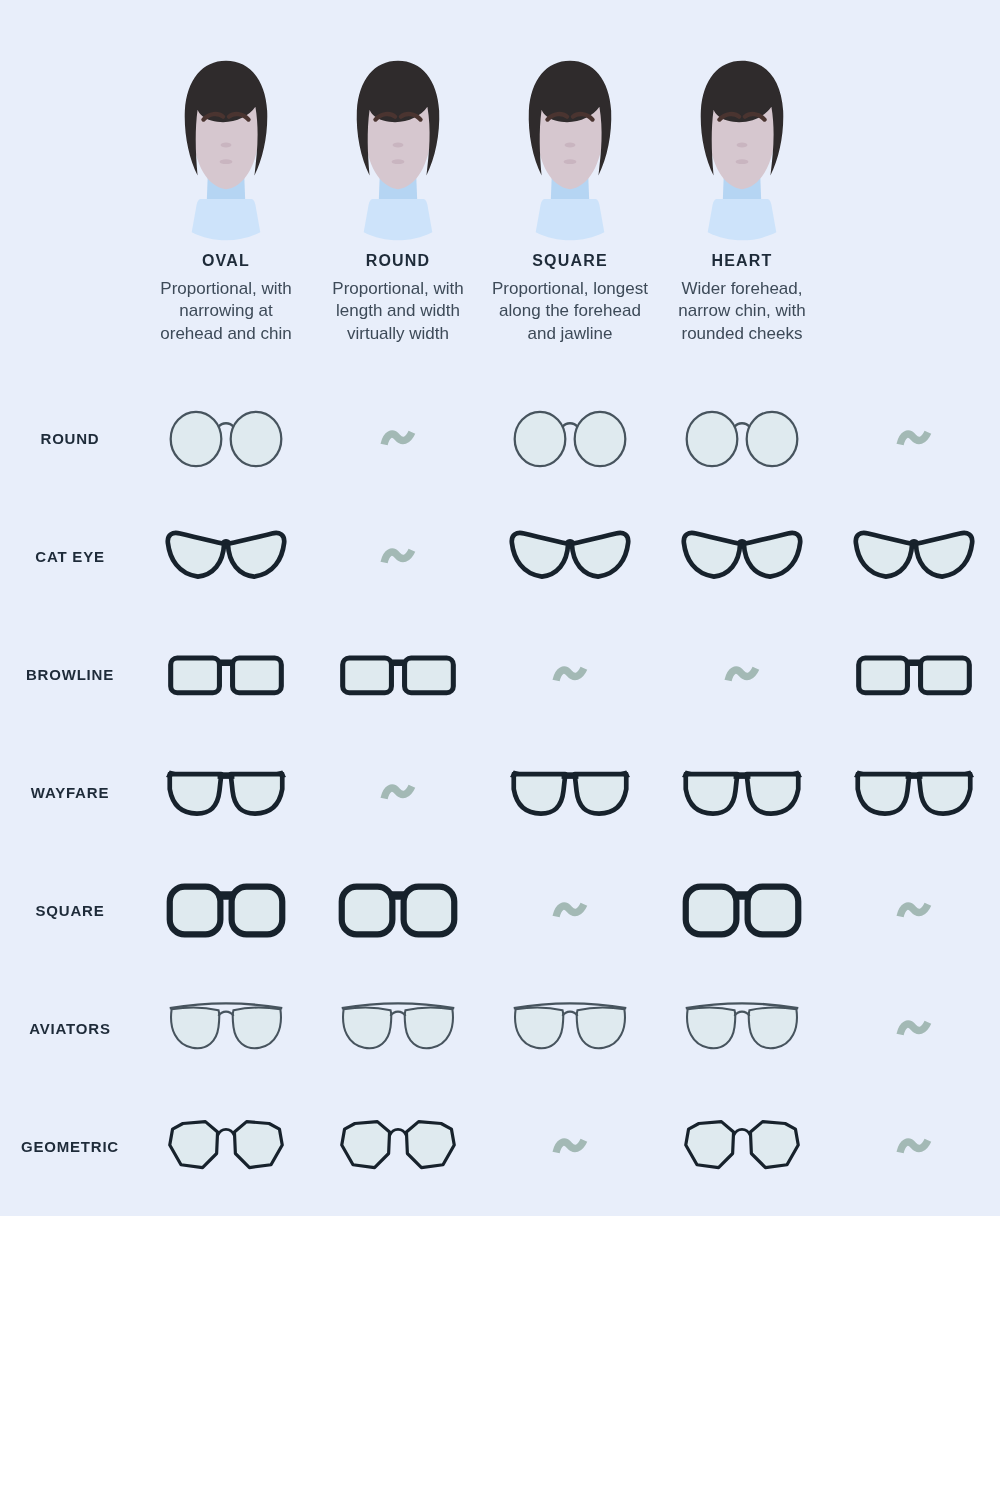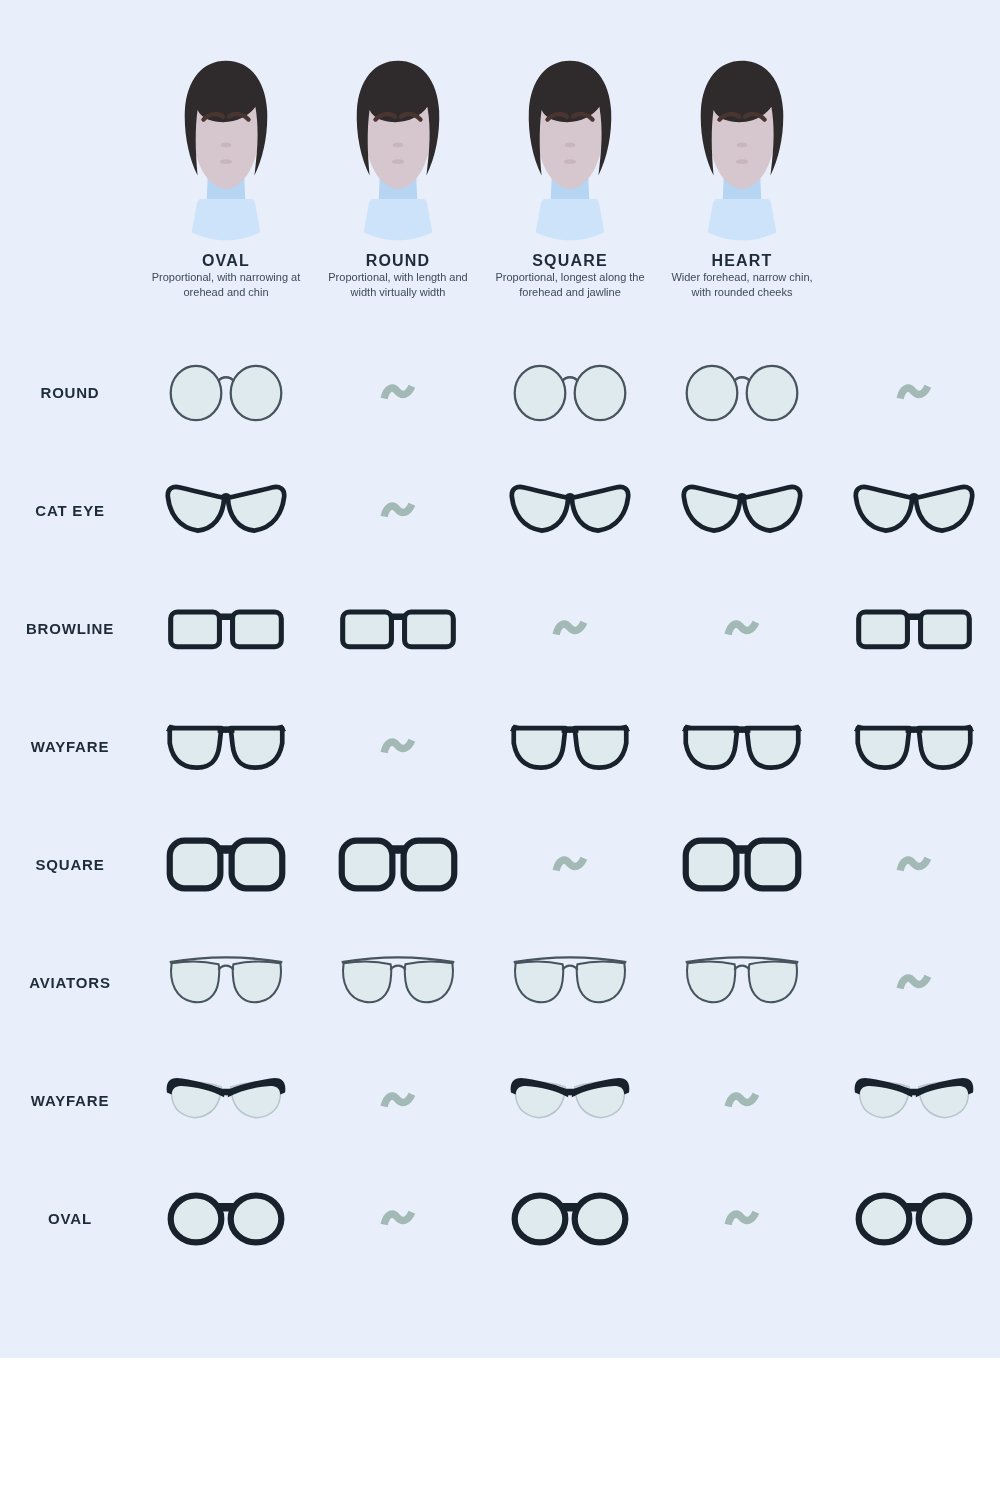--- a/index.html
+++ b/index.html
@@ -1,27 +1,27 @@
 <!DOCTYPE html>
 <html style="--bg: #e8eefa; --frame: #17222c; --thin: #47545e; --lens: #dfeaef; --tilde: #a3b9b5; --hair: #2f2b2c; --skin: #d6c7cf; --skin_shadow: #c9b5c0; --neck: #b5d5f3; --shirt: #cde3fa; --vblue: #c4ddf8; --brows: #4a3430; --ink: #1e2b39; --desc_text: #3d4a58;"><head>
 <meta charset="utf-8">
 <style>
   :root{
     --bg:#e8eefa; --frame:#17222c; --thin:#47545e; --lens:#dfeaef; --tilde:#a3b9b5;
     --hair:#2f2b2c; --skin:#d6c7cf; --skin_shadow:#c9b5c0; --neck:#b5d5f3; --shirt:#cde3fa;
     --vblue:#c4ddf8; --brows:#4a3430; --ink:#1e2b39; --desc_text:#3d4a58;
   }
   html,body{margin:0;padding:0}
-  .page{position:relative;width:1000px;height:1358px;background:var(--bg);
+  .page{position:relative;width:1000px;height:1216px;background:var(--bg);
         font-family:"Liberation Sans",sans-serif;overflow:hidden}
   .header{display:grid;grid-template-columns:140px repeat(5,172px);padding-top:50px}
   .face-col{display:flex;flex-direction:column;align-items:center;text-align:center}
   .face-svg{width:150px;height:196px}
   .face-title{margin-top:6px;font-size:16px;font-weight:700;letter-spacing:1.2px;color:var(--ink)}
-  .face-desc{font-size:11px;line-height:1.32;color:var(--desc_text);max-width:158px}
+  .face-desc{margin-top:8px;font-size:17px;line-height:1.32;color:var(--desc_text);max-width:158px}
   .matrix{margin-top:34px}
   .row{display:grid;grid-template-columns:140px repeat(5,172px);height:118px;
        align-items:center;justify-items:center}
   .row-label{font-size:15px;font-weight:700;letter-spacing:0.8px;color:var(--ink)}
   .cell{display:flex;align-items:center;justify-content:center}
   .glasses-svg{width:122px;height:60px}
   .tilde-svg{width:36px;height:30px}
   
   .fill-lens{fill:var(--lens)} .fill-frame{fill:var(--frame);stroke:none}
   .stroke-frame{stroke:var(--frame)} .stroke-thin{stroke:var(--thin)}
@@ -307,20 +307,48 @@
             <use href="#g-aviators"></use>
           </svg>
         </div>
         <div class="cell">
           <svg class="tilde-svg" viewBox="0 0 44 36">
             <use href="#sym-tilde"></use>
           </svg>
         </div>
       </div>
       <div class="row">
+        <div class="row-label">GEOMETRIC</div>
+        <div class="cell">
+          <svg class="glasses-svg" viewBox="0 0 130 64">
+            <use href="#g-geometric"></use>
+          </svg>
+        </div>
+        <div class="cell">
+          <svg class="glasses-svg" viewBox="0 0 130 64">
+            <use href="#g-geometric"></use>
+          </svg>
+        </div>
+        <div class="cell">
+          <svg class="tilde-svg" viewBox="0 0 44 36">
+            <use href="#sym-tilde"></use>
+          </svg>
+        </div>
+        <div class="cell">
+          <svg class="glasses-svg" viewBox="0 0 130 64">
+            <use href="#g-geometric"></use>
+          </svg>
+        </div>
+        <div class="cell">
+          <svg class="tilde-svg" viewBox="0 0 44 36">
+            <use href="#sym-tilde"></use>
+          </svg>
+        </div>
+      </div>
+      <div class="row">
         <div class="row-label">WAYFARE</div>
         <div class="cell">
           <svg class="glasses-svg" viewBox="0 0 130 64">
             <use href="#g-browline"></use>
           </svg>
         </div>
         <div class="cell">
           <svg class="tilde-svg" viewBox="0 0 44 36">
             <use href="#sym-tilde"></use>
           </svg>

